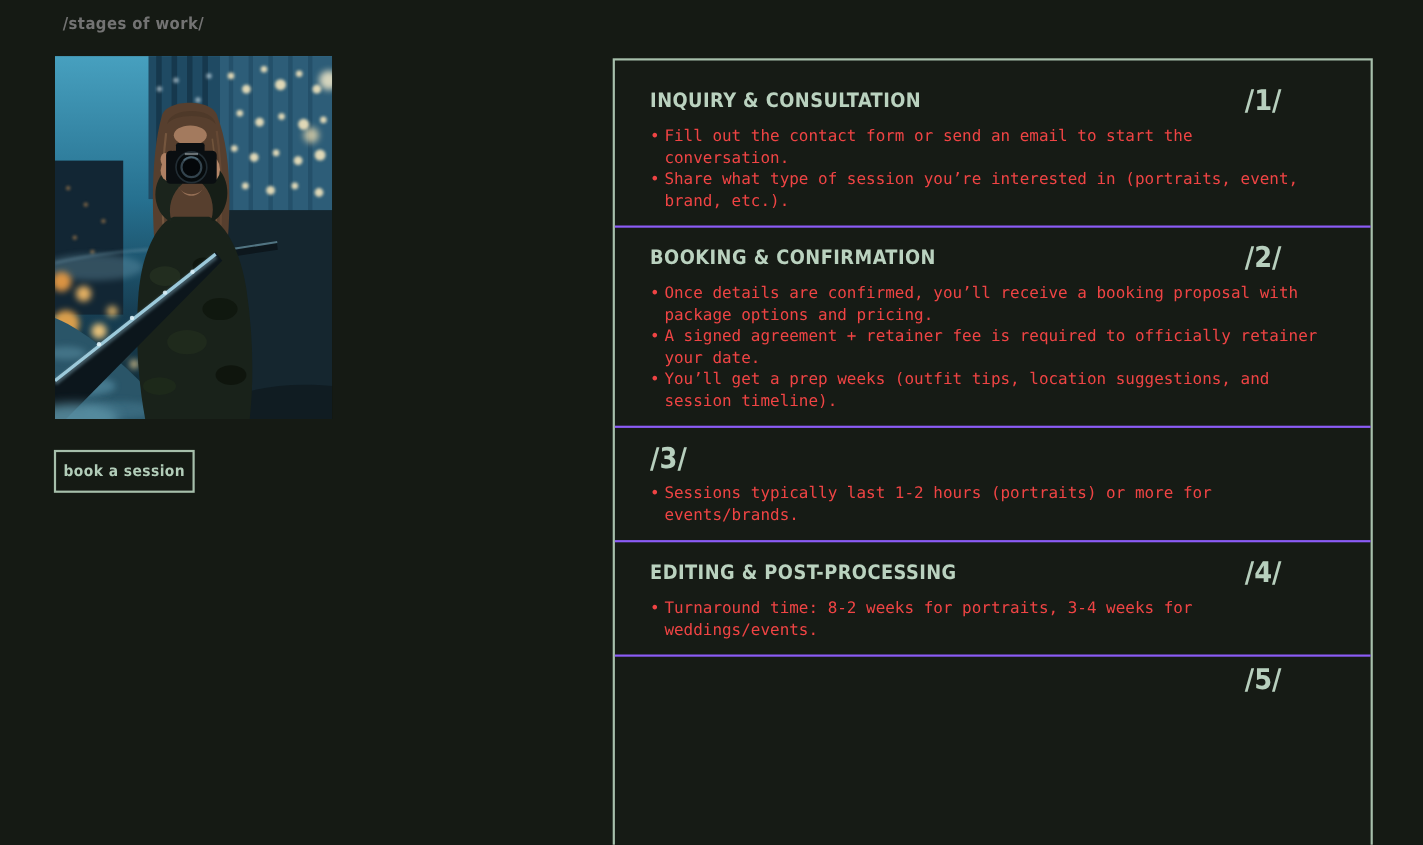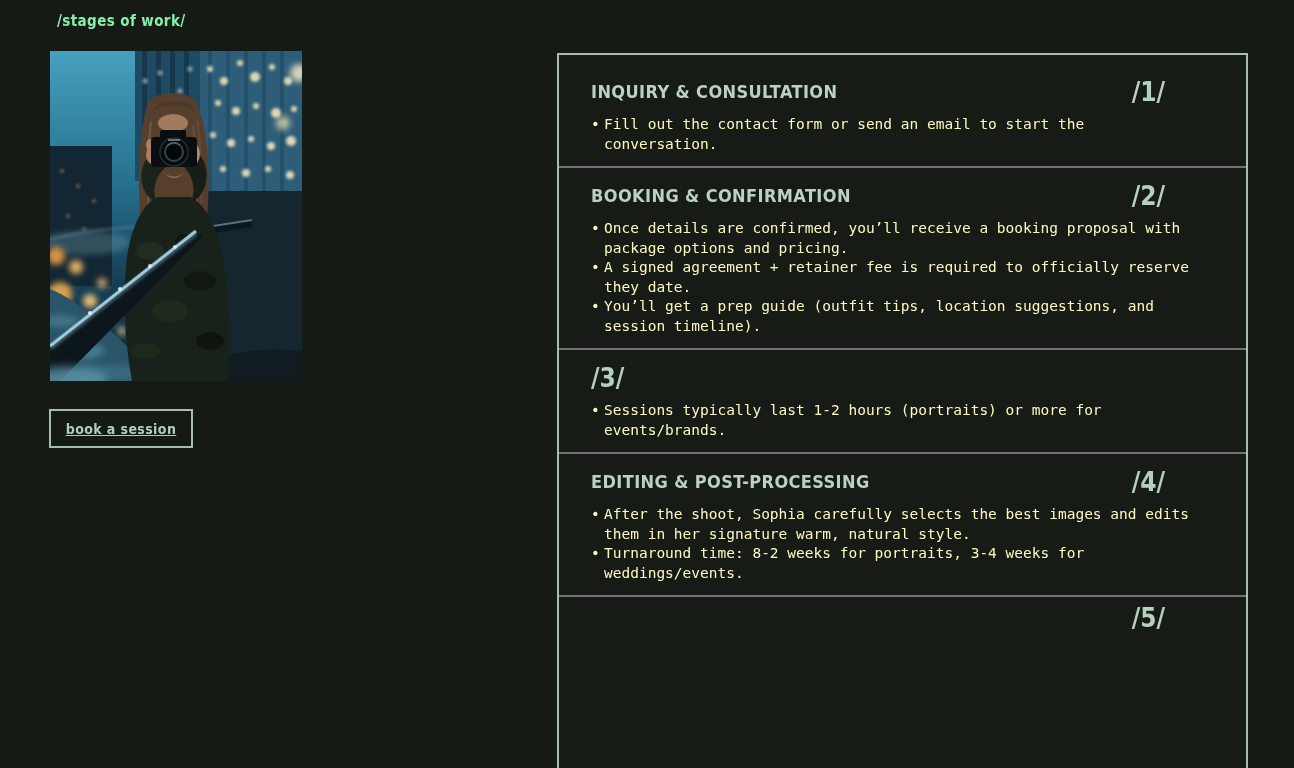--- a/index.html
+++ b/index.html
@@ -9,48 +9,47 @@
     position: relative; overflow: hidden;
     background: #151a14;
     font-family: "DejaVu Sans Mono", monospace;
   }
   .page-title {
     position: absolute; left: 57px; top: 12px;
     font-family: "DejaVu Sans", sans-serif;
     font-stretch: condensed;
     font-weight: 700; font-size: 15px; line-height: 1.2;
     letter-spacing: .4px;
-    color: #86efac;
+    color: #737373;
   }
   .hero-photo {
     position: absolute; left: 50px; top: 51px;
     width: 252px; height: 330px; overflow: hidden;
   }
   .hero-photo svg { display: block; width: 252px; height: 330px; }
   .book-btn {
     position: absolute; left: 49px; top: 409px;
-    width: 144px; height: 39px;
+    width: 128px; height: 39px;
     background: transparent;
     border: 2px solid #a6bfab;
     color: #b2cdb9;
     font-family: "DejaVu Sans", sans-serif;
     font-stretch: condensed;
     font-weight: 700; font-size: 14px; letter-spacing: .4px;
     cursor: pointer;
-    text-decoration: underline;
   }
   .stages-panel {
     position: absolute; left: 557px; top: 53px;
     width: 691px; height: 800px;
     border: 2px solid #a6bfab;
     background: #161b15;
   }
   .stage { padding: 15px 45px 12px 32px; }
   .stage:first-child { padding-top: 24px; }
-  .stage + .stage { border-top: 2px solid #737373; }
+  .stage + .stage { border-top: 2px solid #8b5cf6; }
   .stage--clipped { padding-top: 8px; }
   .stage-head {
     display: flex; justify-content: space-between; align-items: flex-start;
   }
   .stage-title {
     margin: 0;
     font-family: "DejaVu Sans", sans-serif;
     font-stretch: condensed;
     font-weight: 700; font-size: 18px; line-height: 26px;
     letter-spacing: .4px;
@@ -62,21 +61,21 @@
     font-stretch: condensed;
     font-weight: 700; font-size: 26px; line-height: 26px;
     color: #b7cfbd;
     margin-right: 36px;
     flex: none;
   }
   .stage-bullets {
     list-style: none; margin: 10px 0 0; padding: 0;
     font-family: "DejaVu Sans Mono", monospace;
     font-size: 14.5px; line-height: 19.5px;
-    color: #fef9c3;
+    color: #ef4444;
   }
   .stage-bullets li { position: relative; padding-left: 13px; }
   .stage-bullets li::before { content: "•"; position: absolute; left: 0; top: 0; }
 </style>
 </head>
 <body>
 
 <div class="page-title">/stages of work/</div>
 
 <div class="hero-photo" role="img" aria-label="Photographer holding a camera to her face at dusk in a city, warm bokeh lights behind">
@@ -255,51 +254,51 @@
 
 <div class="stages-panel">
 
   <section class="stage">
     <div class="stage-head">
       <h2 class="stage-title">INQUIRY &amp; CONSULTATION</h2>
       <div class="stage-num">/1/</div>
     </div>
     <ul class="stage-bullets">
       <li>Fill out the contact form or send an email to start the conversation.</li>
+      <li>Share what type of session you’re interested in (portraits, event, brand, etc.).</li>
     </ul>
   </section>
 
   <section class="stage">
     <div class="stage-head">
       <h2 class="stage-title">BOOKING &amp; CONFIRMATION</h2>
       <div class="stage-num">/2/</div>
     </div>
     <ul class="stage-bullets">
       <li>Once details are confirmed, you’ll receive a booking proposal with package options and pricing.</li>
-      <li>A signed agreement + retainer fee is required to officially reserve they date.</li>
-      <li>You’ll get a prep guide (outfit tips, location suggestions, and session timeline).</li>
+      <li>A signed agreement + retainer fee is required to officially retainer your date.</li>
+      <li>You’ll get a prep weeks (outfit tips, location suggestions, and session timeline).</li>
     </ul>
   </section>
 
   <section class="stage">
     <div class="stage-head">
       <div class="stage-num">/3/</div>
     </div>
     <ul class="stage-bullets">
       <li>Sessions typically last 1-2 hours (portraits) or more for events/brands.</li>
     </ul>
   </section>
 
   <section class="stage">
     <div class="stage-head">
       <h2 class="stage-title">EDITING &amp; POST-PROCESSING</h2>
       <div class="stage-num">/4/</div>
     </div>
     <ul class="stage-bullets">
-      <li>After the shoot, Sophia carefully selects the best images and edits them in her signature warm, natural style.</li>
       <li>Turnaround time: 8-2 weeks for portraits, 3-4 weeks for weddings/events.</li>
     </ul>
   </section>
 
   <section class="stage stage--clipped">
     <div class="stage-head">
       <h2 class="stage-title"></h2>
       <div class="stage-num">/5/</div>
     </div>
   </section>

